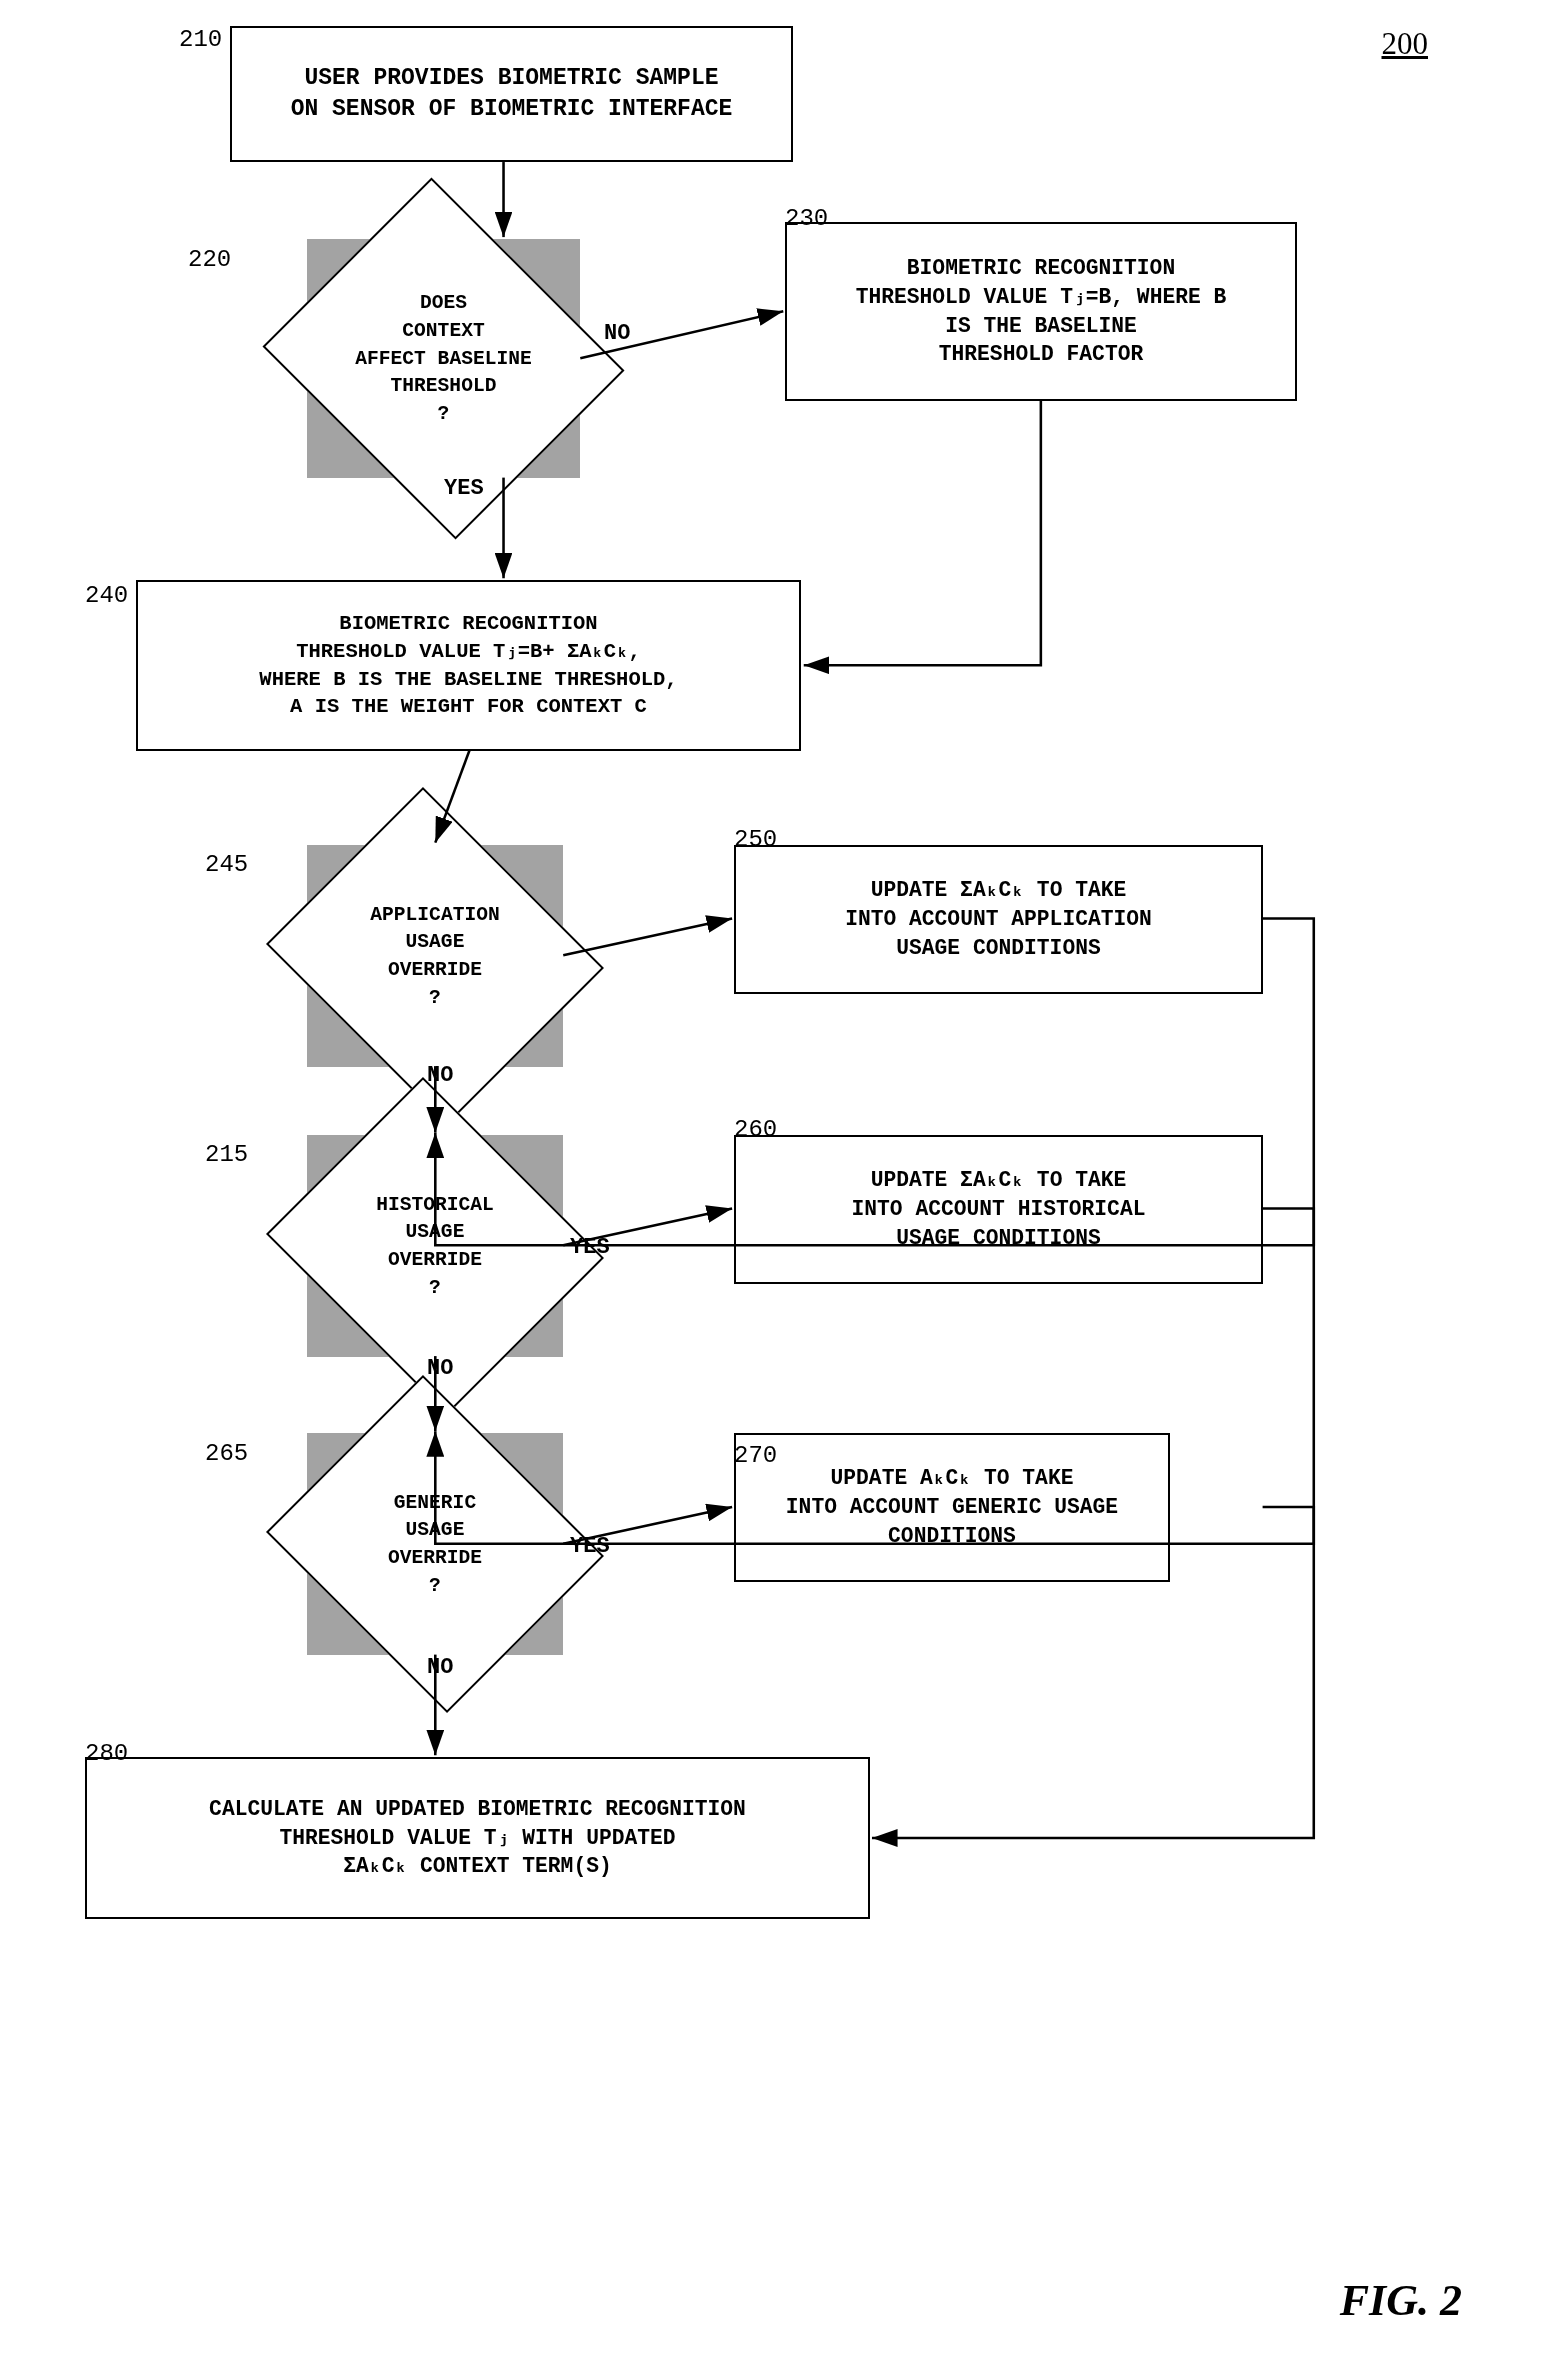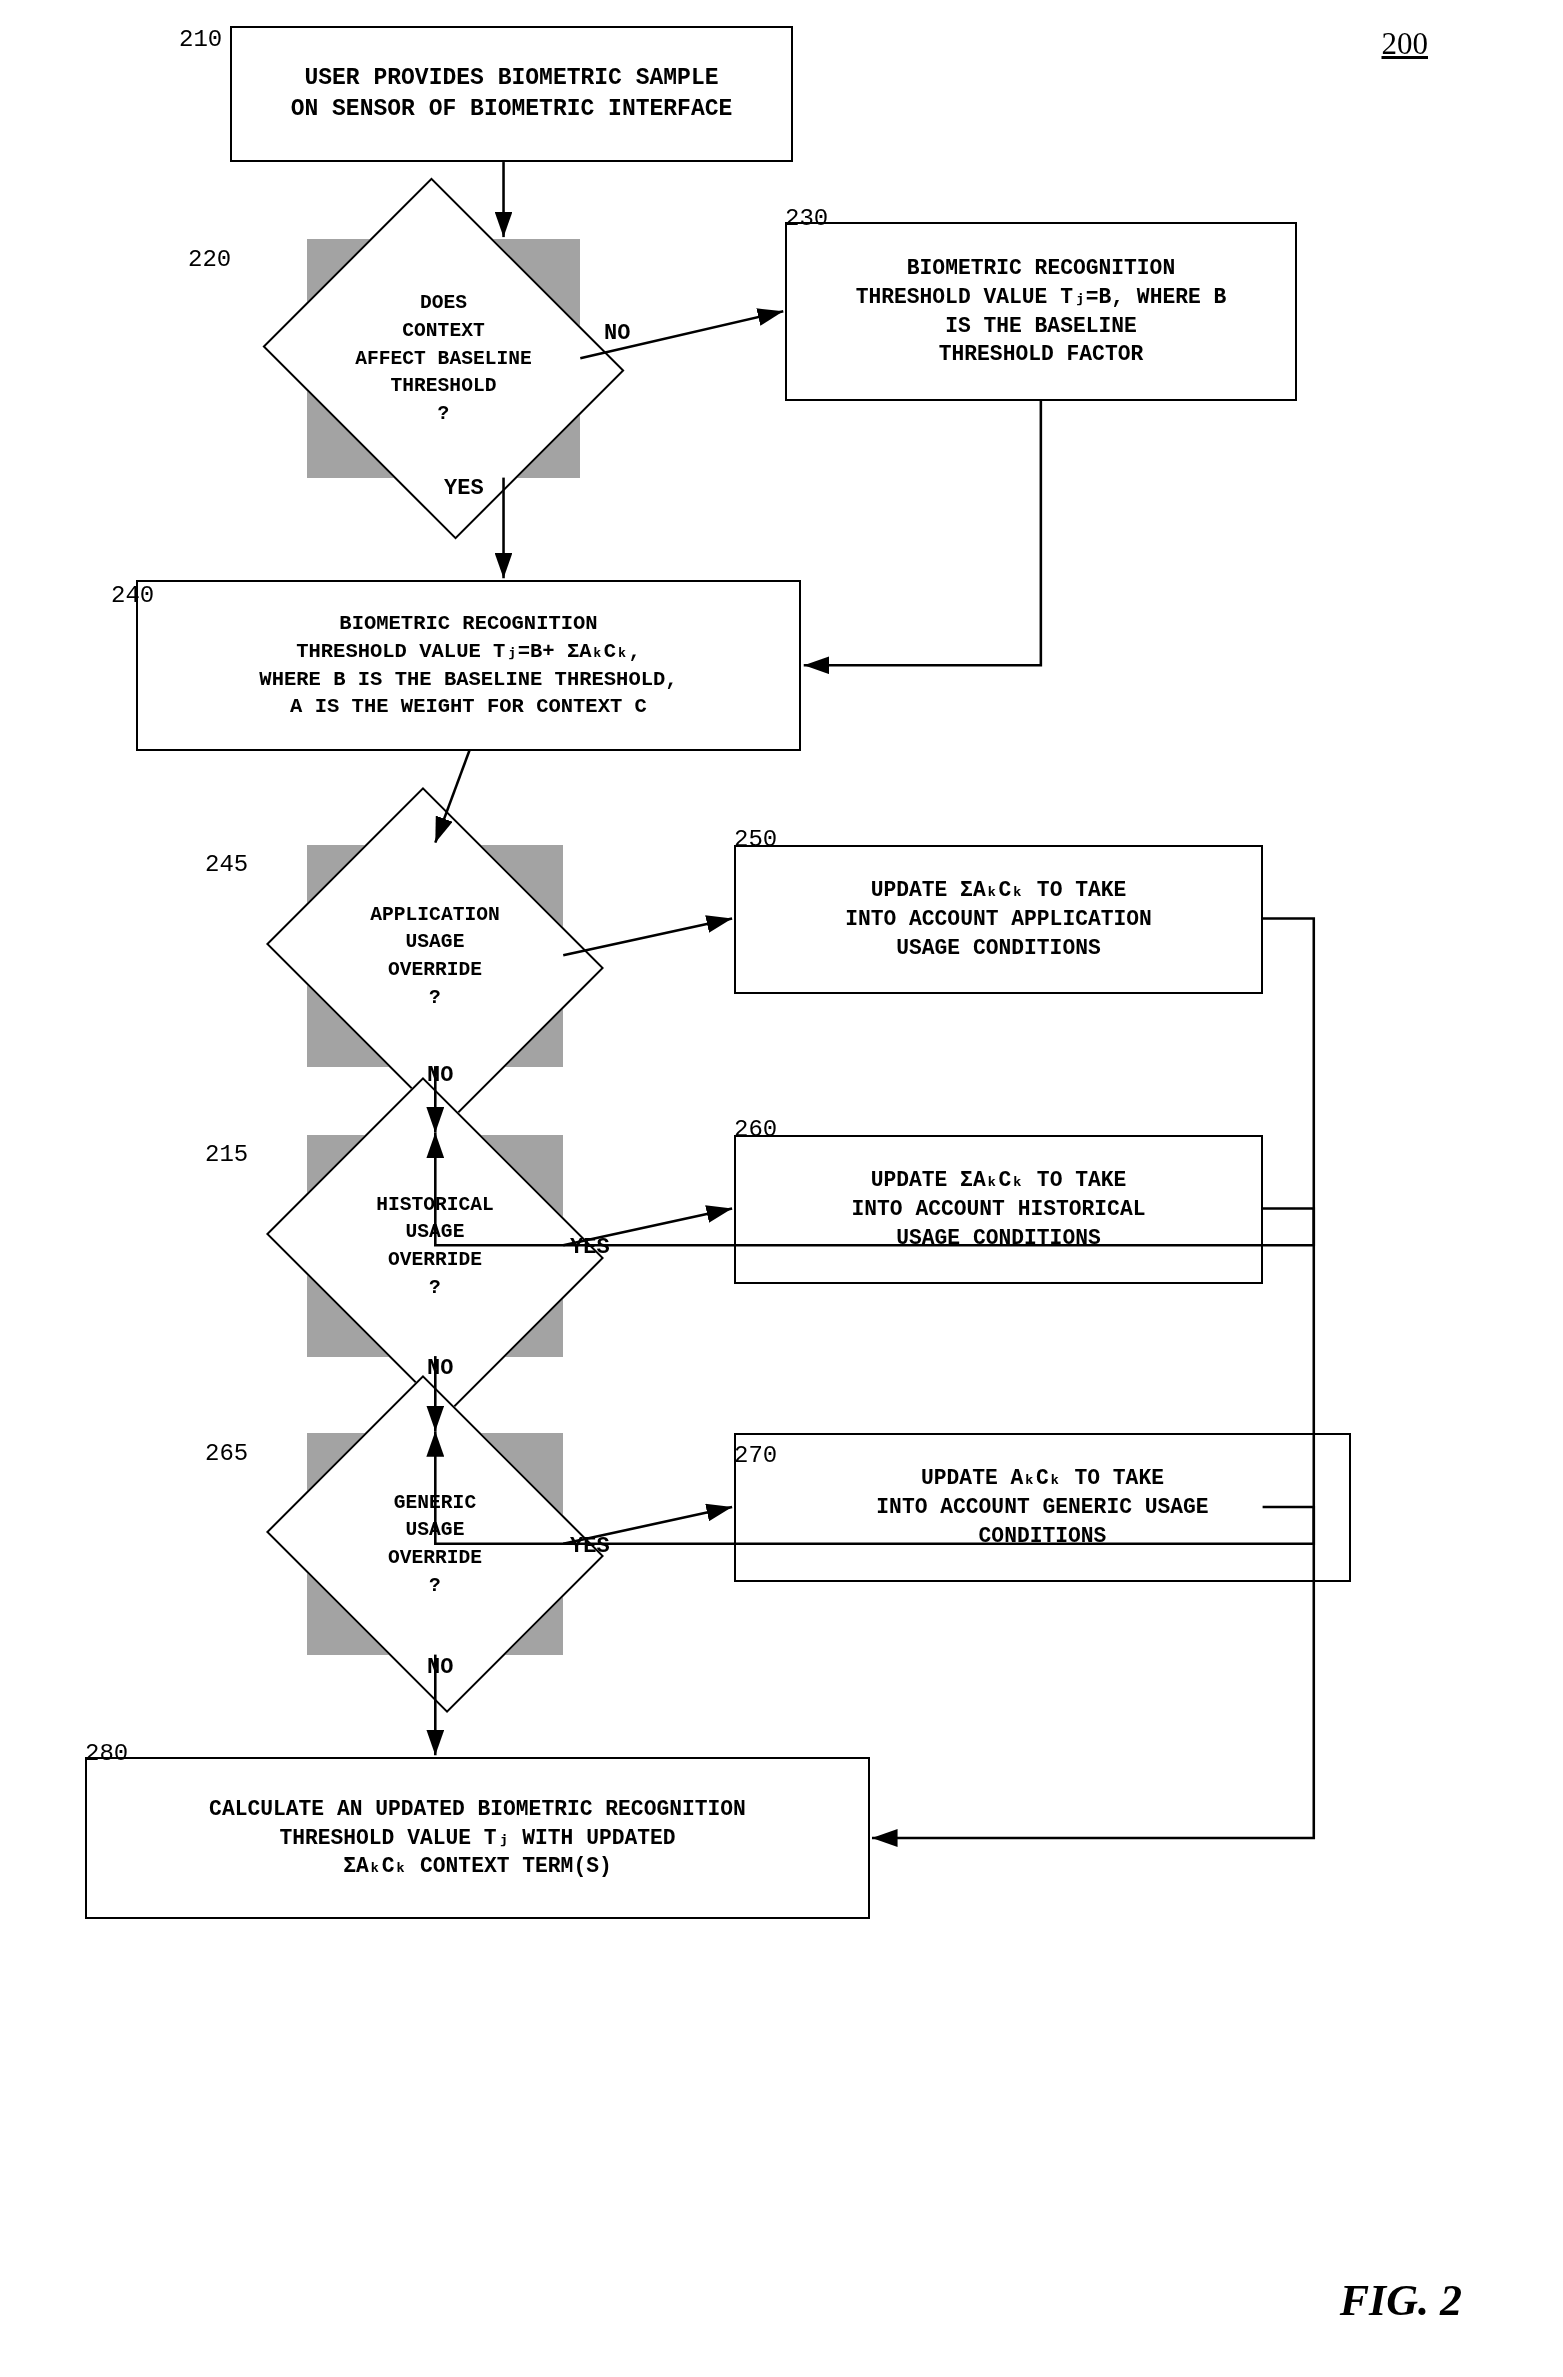--- a/index.html
+++ b/index.html
@@ -142,21 +142,21 @@
 THRESHOLD FACTOR</span>
   </div>
   <div class="ref-label" style="left:785px; top:205px;">230</div>
 
   <div class="flow-box" style="left:136px; top:580px; width:665px; height:171px; font-size:20.5px;">
     <span style="white-space:pre-line;">BIOMETRIC RECOGNITION
 THRESHOLD VALUE Tⱼ=B+ ΣAₖCₖ,
 WHERE B IS THE BASELINE THRESHOLD,
 A IS THE WEIGHT FOR CONTEXT C</span>
   </div>
-  <div class="ref-label" style="left:85px; top:582px;margin-left:26px;">240</div>
+  <div class="ref-label" style="left:85px; top:582px;">240</div>
 
   <div class="flow-diamond" style="left:307px; top:845px; width:256px; height:222px;">
     <div class="diamond-inner"></div>
     <div class="diamond-text">
       <span style="white-space:pre-line; font-size:19.6px;">APPLICATION
 USAGE
 OVERRIDE
 ?</span>
     </div>
   </div>
@@ -191,21 +191,21 @@
     <div class="diamond-inner"></div>
     <div class="diamond-text">
       <span style="white-space:pre-line; font-size:19.6px;">GENERIC
 USAGE
 OVERRIDE
 ?</span>
     </div>
   </div>
   <div class="ref-label" style="left:205px; top:1440px;">265</div>
 
-  <div class="flow-box" style="left:734px; top:1433px; width:617px; height:149px; font-size:21.3px;">
+  <div class="flow-box" style="left:734px; top:1433px; width:436px; height:149px; font-size:21.3px;">
     <span style="white-space:pre-line;">UPDATE  AₖCₖ TO TAKE
 INTO ACCOUNT GENERIC USAGE
 CONDITIONS</span>
   </div>
   <div class="ref-label" style="left:734px; top:1442px;">270</div>
 
   <div class="flow-box" style="left:85px; top:1757px; width:785px; height:162px; font-size:21.3px;">
     <span style="white-space:pre-line;">CALCULATE AN UPDATED BIOMETRIC RECOGNITION
 THRESHOLD VALUE Tⱼ WITH UPDATED
 ΣAₖCₖ CONTEXT TERM(S)</span>

